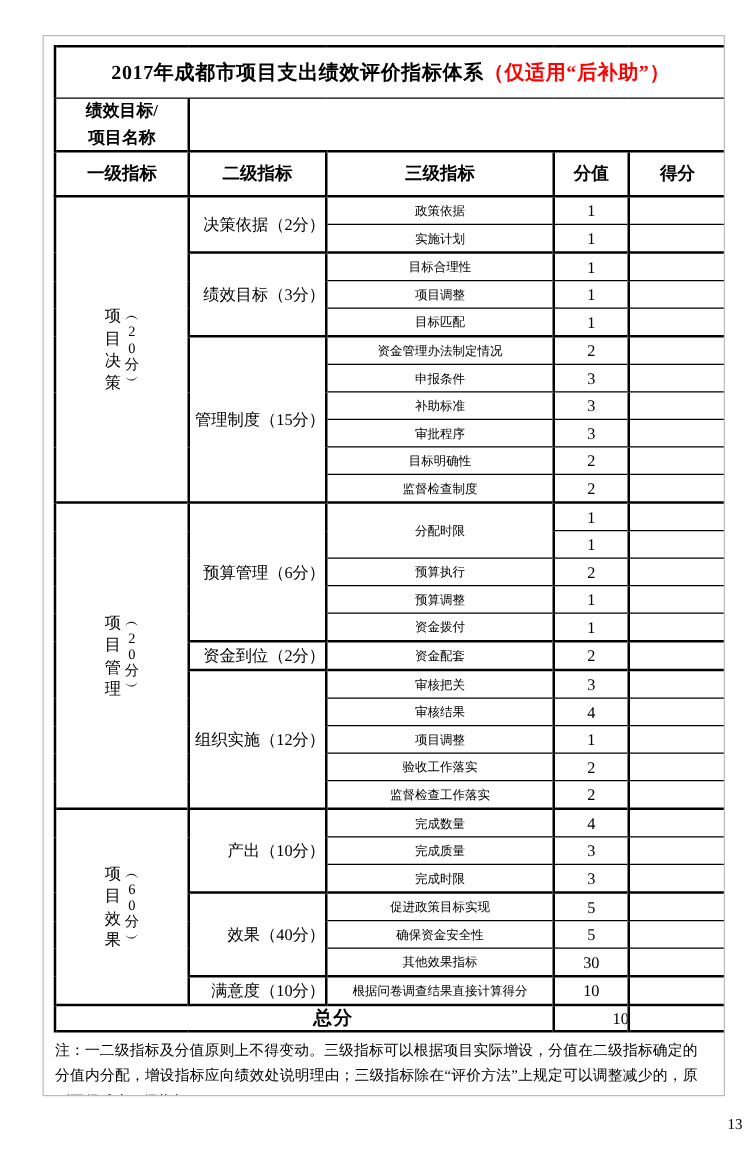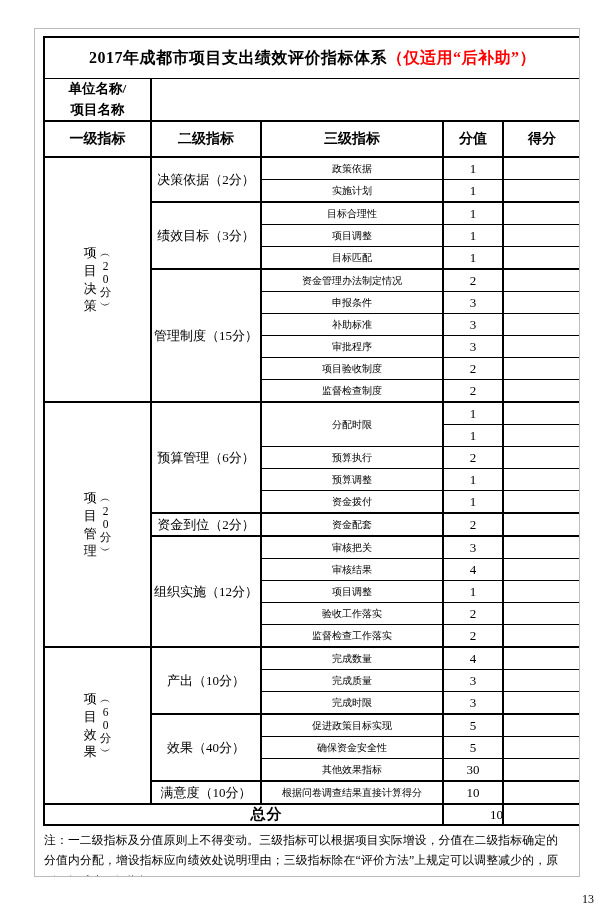--- a/index.html
+++ b/index.html
@@ -22,21 +22,21 @@
   .title-row td{height:40px;font-weight:bold;font-size:16px;letter-spacing:0.5px;}
   .red{color:#ff0000;}
   .info-row td{height:41px;}
   .info-label{font-weight:bold;font-size:13.5px;line-height:1.5;}
   .header-row td{height:34px;font-weight:bold;font-size:14px;border-top-width:2px;border-bottom-width:2px;}
   .data-row td{height:21px;}
   .lvl1{vertical-align:middle;}
   .v-wrap{display:flex;align-items:center;justify-content:center;gap:3px;}
   .v-name{font-size:13px;line-height:1.35;font-weight:normal;}
   .v-score{font-size:11.5px;line-height:1.12;}
-  .lvl2{font-size:13px;}
+  .lvl2{font-size:13px;text-align:right;}
   .lvl3{font-size:10px;}
   .num{font-size:13px;}
   .g-top{border-top-width:2px;}
   .total-row td{height:19px;border-top-width:2px;padding-left:46px;}
   .total-label{font-weight:bold;font-size:15px;letter-spacing:1px;}
   .note{
     margin:4px 20px 0 9px;width:514px;font-size:11.8px;line-height:1.72;
     text-align:justify;
   }
   .page-number{position:absolute;left:582px;top:892px;font-size:12px;text-align:right;}
@@ -52,21 +52,21 @@
         <col style="width:182px">
       <col style="width:60px">
         <col style="width:78px">
     </colgroup>
     <tbody>
       <tr class="title-row">
         <td colspan="5"><span>2017年成都市项目支出绩效评价指标体系</span><span class="red">（仅适用“后补助”）</span></td>
       </tr>
       <tr class="info-row">
         <td>
-          <div class="info-label"><span>单位名称/</span><br><span>项目名称</span></div>
+          <div class="info-label"><span>绩效目标/</span><br><span>项目名称</span></div>
         </td>
         <td colspan="4"></td>
       </tr>
       <tr class="header-row">
         <td>一级指标</td>
         <td>二级指标</td>
         <td>三级指标</td>
         <td>分值</td>
         <td>得分</td>
       </tr>
@@ -120,21 +120,21 @@
           <td class="lvl3" rowspan="1">补助标准</td>
           <td class="num">3</td>
           <td></td>
         </tr>
         <tr class="data-row">
           <td class="lvl3" rowspan="1">审批程序</td>
           <td class="num">3</td>
           <td></td>
         </tr>
         <tr class="data-row">
-          <td class="lvl3" rowspan="1">项目验收制度</td>
+          <td class="lvl3" rowspan="1">目标明确性</td>
           <td class="num">2</td>
           <td></td>
         </tr>
         <tr class="data-row">
           <td class="lvl3" rowspan="1">监督检查制度</td>
           <td class="num">2</td>
           <td></td>
         </tr>
         <tr class="data-row">
           <td class="lvl1 g-top" rowspan="11">

